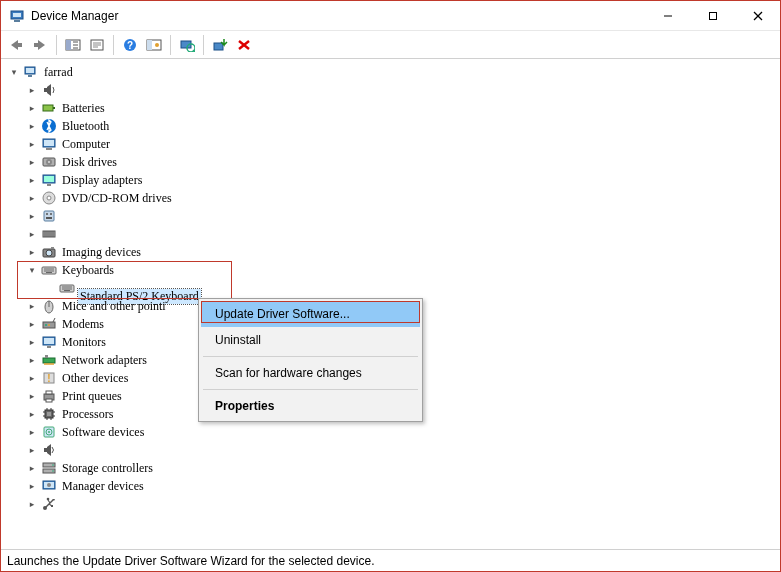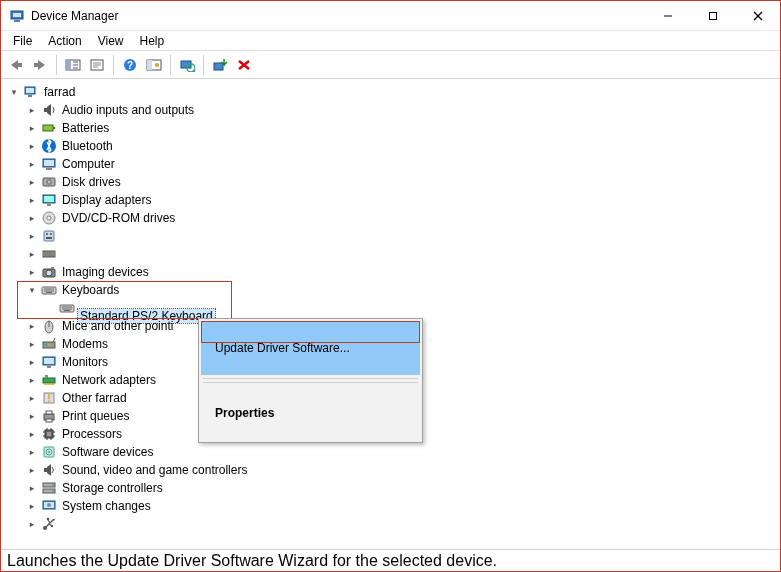--- a/index.html
+++ b/index.html
@@ -79,54 +79,54 @@
   }
   .devicon {
     width: 16px; height: 16px; margin: 0 3px 0 2px;
     display: flex; align-items: center; justify-content: center;
   }
   .row.selected .label-text {
     background: #cde8ff;
     outline: 1px dotted #555;
     margin-top: 16px;
   }
-  .label-text { padding: 0 2px; }
+  .label-text { padding: 0 2px; font-family: Liberation Serif, serif; }
   .hl-box-keyboards {
     position: absolute;
     border: 1px solid #c0392b;
     pointer-events: none;
   }
   .context-menu {
     position: absolute;
     background: #f2f2f2;
     border: 1px solid #a0a0a0;
     box-shadow: 2px 2px 4px rgba(0,0,0,0.25);
     padding: 2px;
     min-width: 225px;
   }
   .ctx-item {
-    padding: 20px 14px;
+    padding: 6px 14px;
     display: flex; align-items: center;
   }
   .ctx-item.highlight {
     background: #91c9f7;
   }
   .ctx-item.bold { font-weight: bold; }
   .ctx-sep { height: 1px; background: #d0d0d0; margin: 3px 2px; }
   .ctx-hl-box {
     position: absolute;
     border: 1px solid #c0392b;
     pointer-events: none;
   }
   .statusbar {
     height: 22px;
     border-top: 1px solid #d0d0d0;
     display: flex; align-items: center;
     padding: 0 6px;
-    font-size: 16px;
+    font-size: 12px;
   }
   svg { display:block; }
 </style>
 </head>
 <body>
 
 <div class="window">
 
   <div class="titlebar">
     <span class="titlebar-icon">
@@ -149,26 +149,20 @@
         </svg>
       </div>
     <div class="winbtn close">
         <svg width="10" height="10">
           <line x1="1" y1="1" x2="9" y2="9" stroke="currentColor" stroke-width="1.2"></line>
           <line x1="9" y1="1" x2="1" y2="9" stroke="currentColor" stroke-width="1.2"></line>
         </svg>
       </div>
   </div>
 
-  <div class="menubar">
-    <div class="menuitem">File</div>
-    <div class="menuitem">Action</div>
-    <div class="menuitem">View</div>
-    <div class="menuitem">Help</div>
-  </div>
 
   <div class="toolbar">
     <div class="tbtn">
         <svg width="16" height="14">
           <path d="M10 2 L3 7 L10 12 Z" fill="#808080"></path>
           <rect x="10" y="5" width="4" height="4" fill="#808080"></rect>
         </svg>
       </div>
     <div class="tbtn">
         <svg width="16" height="14">
@@ -245,21 +239,20 @@
   </div>
       <div class="row" style="padding-left:24px">
       <span class="expander">▸</span>
       <span class="devicon">
           <svg width="16" height="16" viewBox="0 0 16 16">
             <rect x="3" y="6" width="3" height="4" fill="#555"></rect>
             <path d="M6 5 L10 2 L10 14 L6 11 Z" fill="#555"></path>
             <path d="M12 5 Q14 8 12 11" fill="none" stroke="#555"></path>
           </svg>
         </span>
-      <span class="label-text">Audio inputs and outputs</span>
     </div>
       <div class="row" style="padding-left:24px">
       <span class="expander">▸</span>
       <span class="devicon">
           <svg width="16" height="16" viewBox="0 0 16 16">
             <rect x="2" y="5" width="10" height="6" fill="#8bc34a" stroke="#356b18"></rect>
             <rect x="12" y="7" width="2" height="2" fill="#356b18"></rect>
           </svg>
         </span>
       <span class="label-text">Batteries</span>
@@ -421,21 +414,21 @@
       <span class="label-text">Network adapters</span>
     </div>
       <div class="row" style="padding-left:24px">
       <span class="expander">▸</span>
       <span class="devicon">
           <svg width="16" height="16" viewBox="0 0 16 16">
             <rect x="3" y="3" width="10" height="10" fill="#ddd" stroke="#888"></rect>
             <text x="8" y="12" font-size="10" text-anchor="middle" fill="#e0a030" font-weight="bold">!</text>
           </svg>
         </span>
-      <span class="label-text">Other farrad</span>
+      <span class="label-text">Other devices</span>
     </div>
       <div class="row" style="padding-left:24px">
       <span class="expander">▸</span>
       <span class="devicon">
           <svg width="16" height="16" viewBox="0 0 16 16">
             <rect x="3" y="6" width="10" height="6" fill="#999" stroke="#555"></rect>
             <rect x="5" y="3" width="6" height="3" fill="#fff" stroke="#555"></rect>
             <rect x="5" y="11" width="6" height="3" fill="#fff" stroke="#555"></rect>
           </svg>
         </span>
@@ -472,21 +465,20 @@
     </div>
       <div class="row" style="padding-left:24px">
       <span class="expander">▸</span>
       <span class="devicon">
           <svg width="16" height="16" viewBox="0 0 16 16">
             <rect x="3" y="6" width="3" height="4" fill="#555"></rect>
             <path d="M6 5 L10 2 L10 14 L6 11 Z" fill="#555"></path>
             <path d="M11 5 Q14 8 11 11" fill="none" stroke="#555"></path>
           </svg>
         </span>
-      <span class="label-text">Sound, video and game controllers</span>
     </div>
       <div class="row" style="padding-left:24px">
       <span class="expander">▸</span>
       <span class="devicon">
           <svg width="16" height="16" viewBox="0 0 16 16">
             <rect x="2" y="3" width="12" height="4" fill="#b0b0b0" stroke="#555"></rect>
             <rect x="2" y="9" width="12" height="4" fill="#b0b0b0" stroke="#555"></rect>
             <circle cx="12" cy="5" r="0.8" fill="#2a7"></circle>
             <circle cx="12" cy="11" r="0.8" fill="#2a7"></circle>
           </svg>
@@ -495,21 +487,21 @@
     </div>
       <div class="row" style="padding-left:24px">
       <span class="expander">▸</span>
       <span class="devicon">
           <svg width="16" height="16" viewBox="0 0 16 16">
             <rect x="2" y="3" width="12" height="8" fill="#4a89c7" stroke="#1b4f86"></rect>
             <rect x="3" y="4" width="10" height="6" fill="#cfe6f7"></rect>
             <circle cx="8" cy="7" r="2" fill="#888"></circle>
           </svg>
         </span>
-      <span class="label-text">System changes</span>
+      <span class="label-text">Manager devices</span>
     </div>
       <div class="row" style="padding-left:24px">
       <span class="expander">▸</span>
       <span class="devicon">
           <svg width="16" height="16" viewBox="0 0 16 16">
             <circle cx="4" cy="12" r="2" fill="#555"></circle>
             <line x1="4" y1="12" x2="12" y2="4" stroke="#555" stroke-width="1.5"></line>
             <line x1="8" y1="8" x2="11" y2="10" stroke="#555" stroke-width="1.2"></line>
             <rect x="10" y="9" width="2" height="2" fill="#555"></rect>
             <line x1="9" y1="7" x2="7" y2="4" stroke="#555" stroke-width="1.2"></line>
@@ -519,21 +511,27 @@
         </span>
     </div>
 
     <div class="hl-box-keyboards" style="left:16px;top:202px;width:215px;height:38px;"></div>
 
     <div class="context-menu" style="left:197px;top:239px;">
       <div class="ctx-hl-box" style="left:2px;top:2px;right:2px;height:22px;"></div>
       <div class="ctx-item highlight">
           <span>Update Driver Software...</span>
         </div>
+      <div class="ctx-item">
+          <span>Uninstall</span>
+        </div>
       <div class="ctx-sep"></div>
+      <div class="ctx-item">
+          <span>Scan for hardware changes</span>
+        </div>
       <div class="ctx-sep"></div>
       <div class="ctx-item bold">
           <span>Properties</span>
         </div>
     </div>
   </div>
 
   <div class="statusbar">
     <span>Launches the Update Driver Software Wizard for the selected device.</span>
   </div>

